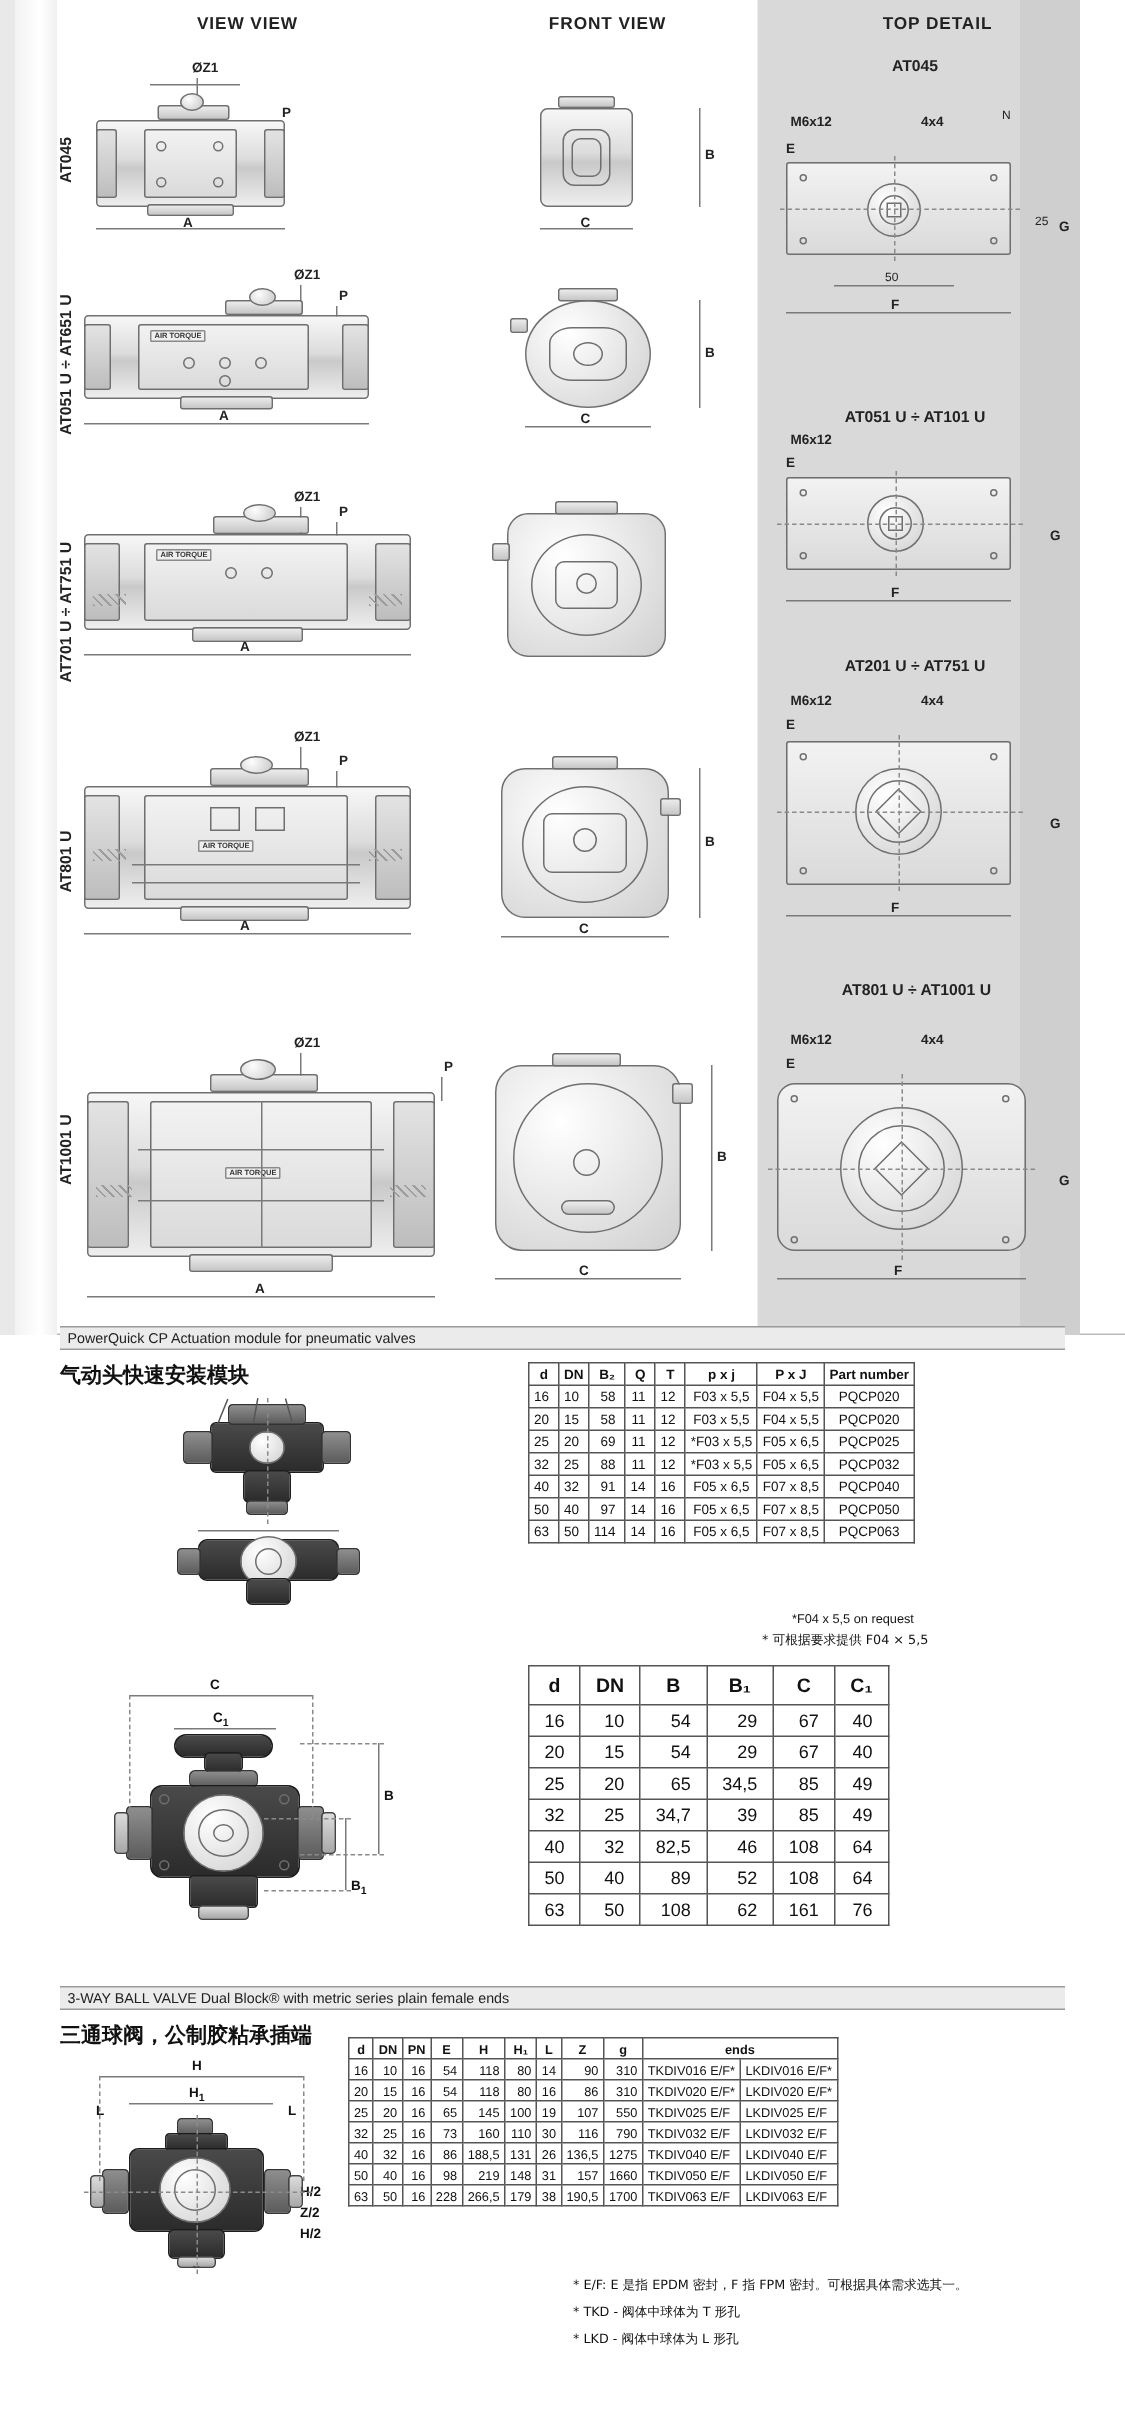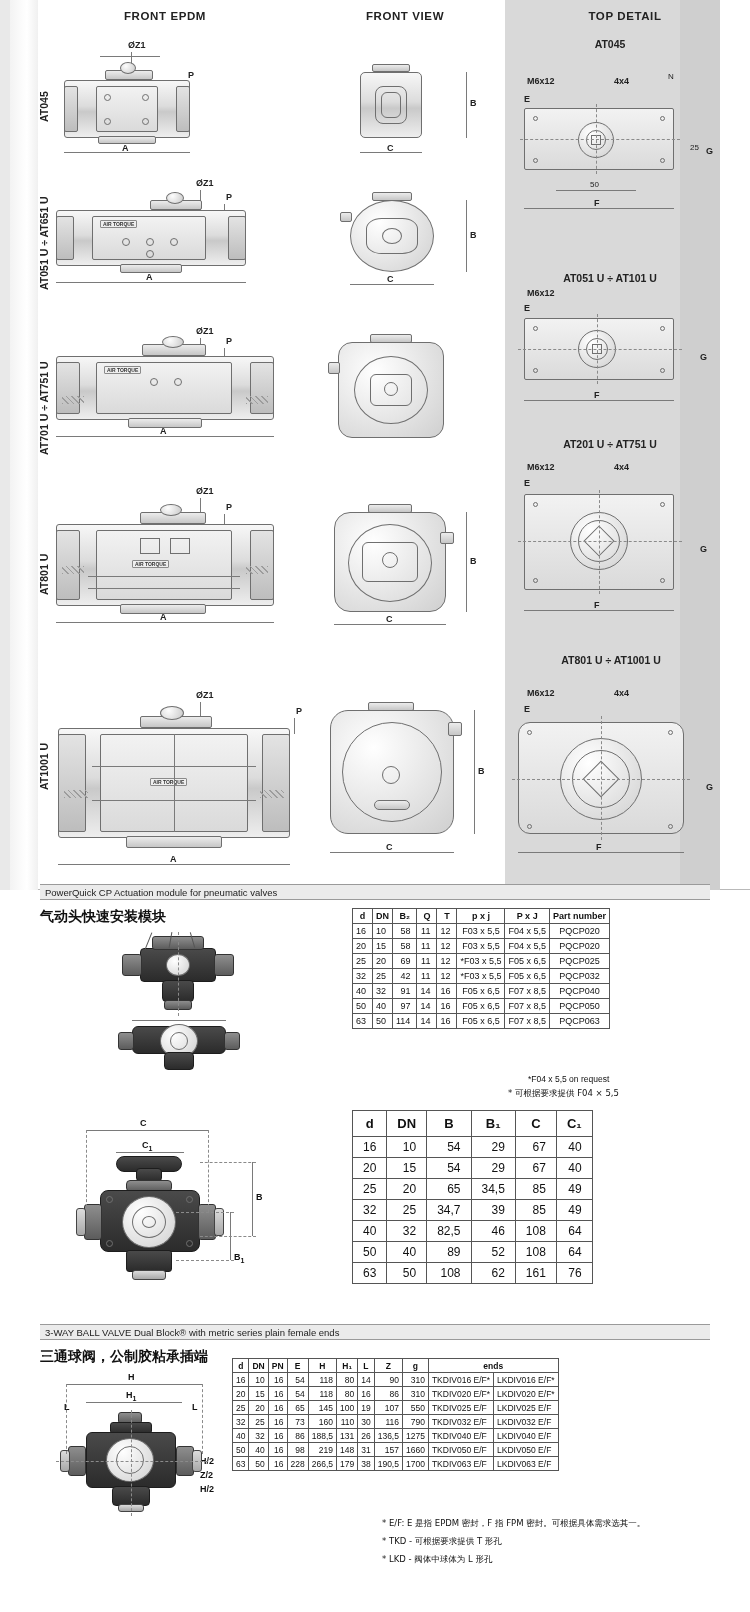--- a/index.html
+++ b/index.html
@@ -148,21 +148,21 @@
 <body>
 
 <div id="drawing-block">
 
   <div id="page-left-edge"></div>
   <div id="page-curl"></div>
 
   <div id="top-detail-panel"></div>
   <div id="top-detail-panel-edge"></div>
 
-  <div class="col-head" id="col-front">FRONT EPDM</div>
+  <div class="col-head" id="col-front">VIEW VIEW</div>
   <div class="col-head" id="col-side">FRONT VIEW</div>
   <div class="col-head" id="col-top">TOP DETAIL</div>
 
   <div class="row-label" style="left:38px; top:122px;">AT045</div>
   <div class="row-label" style="left:38px; top:290px;">AT051 U ÷ AT651 U</div>
   <div class="row-label" style="left:38px; top:455px;">AT701 U ÷ AT751 U</div>
   <div class="row-label" style="left:38px; top:595px;">AT801 U</div>
   <div class="row-label" style="left:38px; top:790px;">AT1001 U</div>
 
   <div class="dev">
@@ -486,21 +486,21 @@
         <td class="num">69</td>
         <td class="num">11</td>
         <td class="num">12</td>
         <td>*F03 x 5,5</td>
         <td>F05 x 6,5</td>
         <td>PQCP025</td>
       </tr>
     <tr>
         <td class="num">32</td>
         <td class="num">25</td>
-        <td class="num">42</td>
+        <td class="num">88</td>
         <td class="num">11</td>
         <td class="num">12</td>
         <td>*F03 x 5,5</td>
         <td>F05 x 6,5</td>
         <td>PQCP032</td>
       </tr>
     <tr>
         <td class="num">40</td>
         <td class="num">32</td>
         <td class="num">91</td>
@@ -787,14 +787,14 @@
         <td class="r">38</td>
         <td class="r">190,5</td>
         <td class="r">1700</td>
         <td class="l">TKDIV063 E/F</td>
         <td class="l">LKDIV063 E/F</td>
       </tr>
   </tbody>
 </table>
 
 <div class="note-cn" style="left:382px; top:1518px;">* E/F: E 是指 EPDM 密封，F 指 FPM 密封。可根据具体需求选其一。</div>
-<div class="note-cn" style="left:382px; top:1536px;">* TKD - 可根据要求提供 T 形孔</div>
+<div class="note-cn" style="left:382px; top:1536px;">* TKD - 阀体中球体为 T 形孔</div>
 <div class="note-cn" style="left:382px; top:1554px;">* LKD - 阀体中球体为 L 形孔</div>
 
 </body></html>

